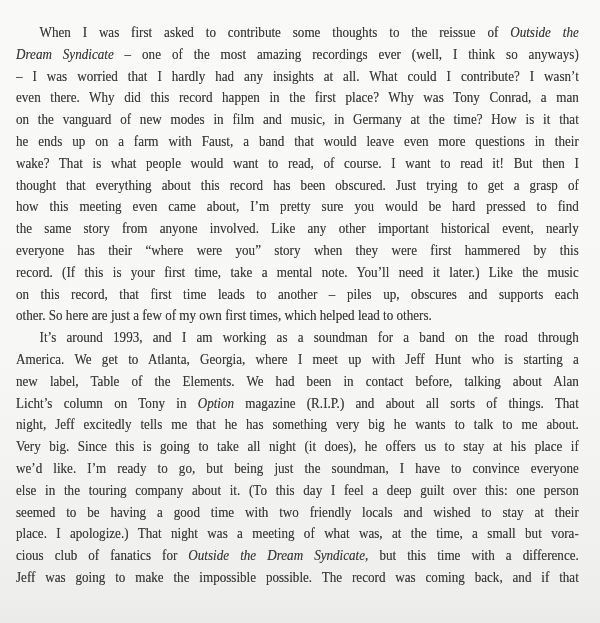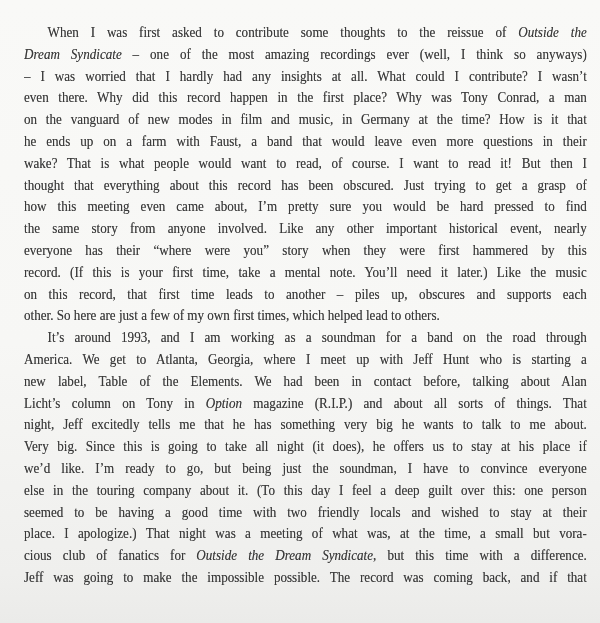--- a/index.html
+++ b/index.html
@@ -9,21 +9,21 @@
   body {
     width: 600px;
     height: 623px;
     overflow: hidden;
     background: linear-gradient(180deg, #f9f9f7 0%, #f7f7f5 55%, #efefed 92%, #ebebe9 100%);
   }
   .page {
     box-sizing: border-box;
     width: 479px;
     height: 623px;
-    padding: 21px 0 0 24px;
+    padding: 21px 0 0 16px;
   }
   .page-inner {
     width: 670px;
     transform: scaleX(0.84);
     transform-origin: top left;
     font-family: "Liberation Serif", "DejaVu Serif", serif;
     font-size: 15.6px;
     line-height: 21.8px;
     color: #3a3a3a;
     text-shadow: 0 0 0.5px rgba(58,58,58,0.55);

